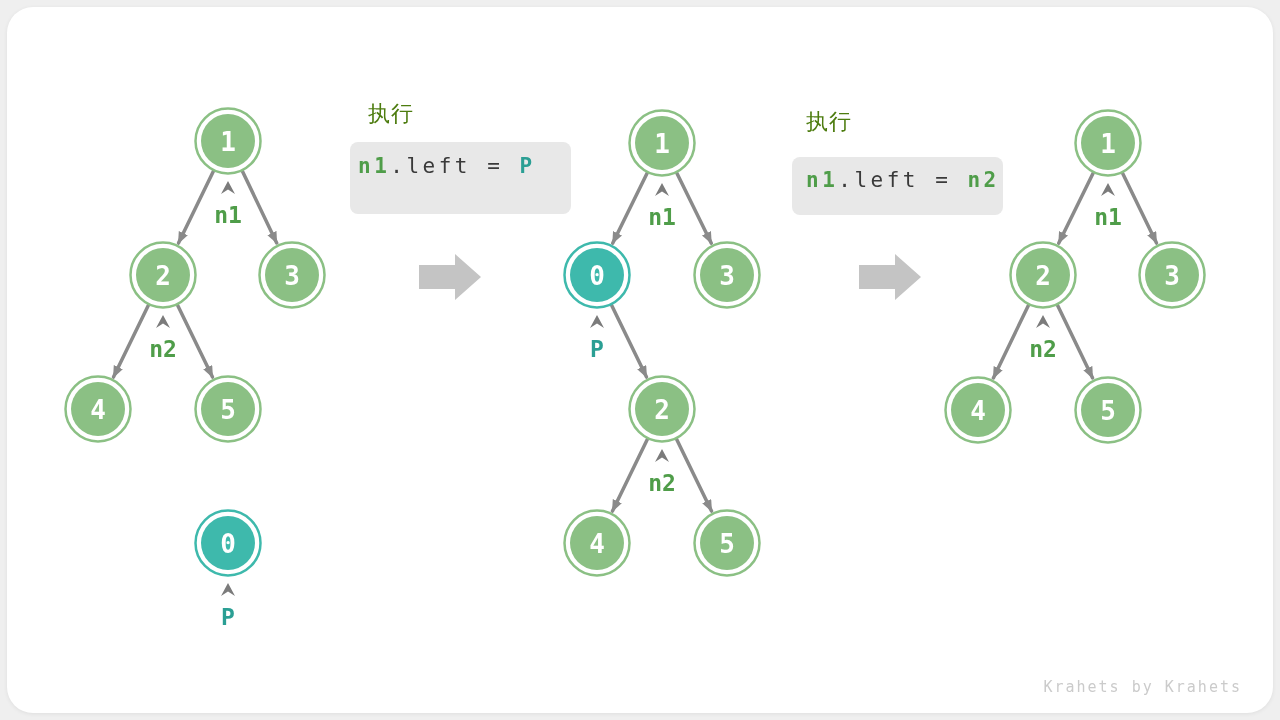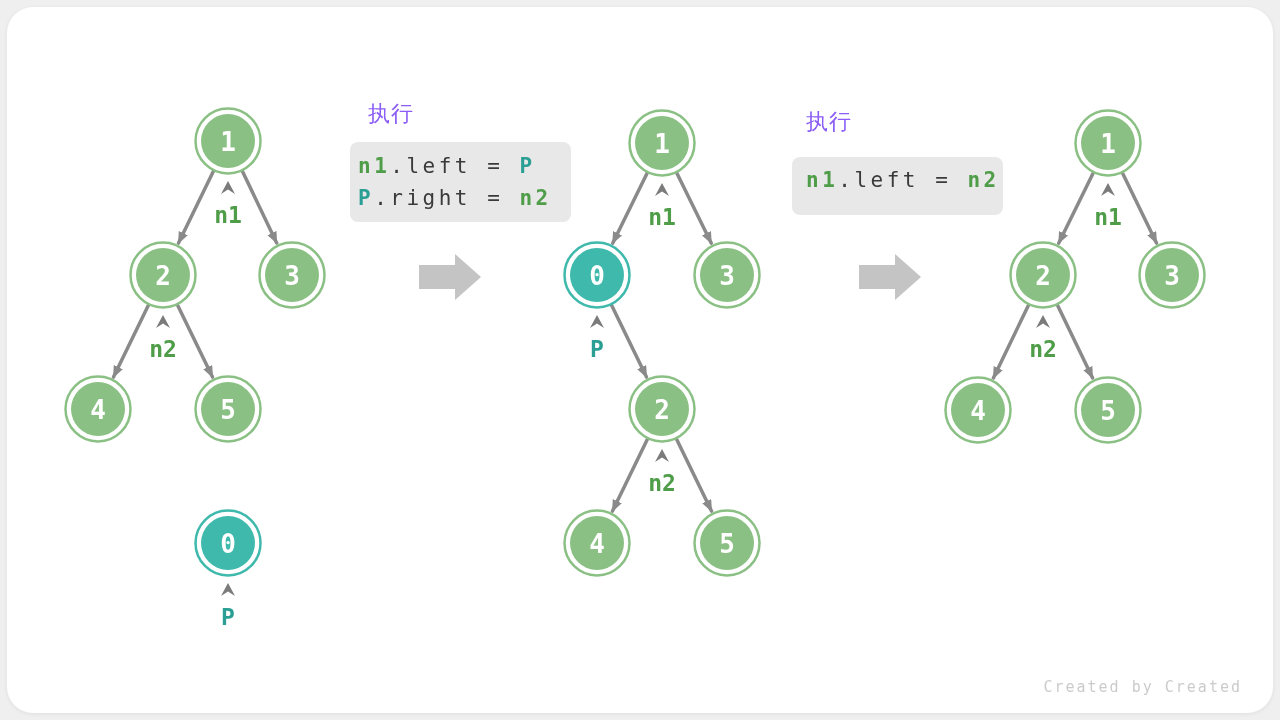--- a/index.html
+++ b/index.html
@@ -1,29 +1,29 @@
 <!DOCTYPE html>
 <html><head>
 <meta charset="utf-8">
 <style>
   html,body{margin:0;padding:0;width:1280px;height:720px;overflow:hidden;
     background:#efefef;font-family:"Liberation Sans",sans-serif;}
   .card{position:absolute;left:7px;top:7px;width:1266px;height:706px;
     background:#ffffff;border-radius:26px;box-shadow:0 1px 4px rgba(0,0,0,0.07);}
   svg#diagram{position:absolute;left:0;top:0;width:1280px;height:720px;}
-  .panel-title{position:absolute;font-size:22px;color:#8b5cf6;
+  .panel-title{position:absolute;font-size:22px;color:#4d7c0f;
     font-family:"Liberation Sans",sans-serif;letter-spacing:1px;}
   .code-box{position:absolute;background:#e8e8e8;border-radius:8px;
     font-family:"DejaVu Sans Mono",monospace;font-size:21px;letter-spacing:3.5px;
     color:#3a3a3a;white-space:pre;box-sizing:border-box;}
   .code-box .code-line{line-height:32px;height:32px;}
   .code-box .tok-plain{color:#3a3a3a;}
   .code-box .tok-green{color:#4f9d49;font-weight:bold;}
   .code-box .tok-teal{color:#2b9f94;font-weight:bold;}
-  #box-1{left:350px;top:142px;width:221px;height:80px;padding:8px 0 8px 8px;}
+  #box-1{left:350px;top:142px;width:221px;height:72px;padding:8px 0 8px 8px;}
   #box-2{left:792px;top:157px;width:211px;height:58px;padding:7px 0 7px 14px;}
   #title-1{left:368px;top:99px;}
   #title-2{left:806px;top:107px;}
   .watermark{position:absolute;right:38px;bottom:24px;color:#cbcbcb;
     font-family:"DejaVu Sans Mono",monospace;font-size:15px;letter-spacing:2px;}
 </style>
 </head>
 <body>
 
 <div class="card"></div>
@@ -154,18 +154,18 @@
         <g>
           <circle cx="1108" cy="410" r="32.5" fill="#ffffff" stroke="#8bc084" stroke-width="2.5"></circle>
           <circle cx="1108" cy="410" r="27" fill="#8bc084"></circle>
           <text x="1108" y="411" text-anchor="middle" dominant-baseline="central" fill="#ffffff" font-size="26" font-weight="bold" font-family="&quot;DejaVu Sans Mono&quot;, monospace">5</text>
         </g>
       </g>
     </g>
 </svg>
 
 <div class="panel-title" id="title-1">执行</div>
-<div class="code-box" id="box-1"><div class="code-line"><span class="tok-green">n1</span><span class="tok-plain">.left = </span><span class="tok-teal">P</span></div><div class="code-line"><span class="tok-teal">P</span><span class="tok-plain">.right = </span><span class="tok-green">n2</span></div></div>
+<div class="code-box" id="box-1"><div class="code-line"><span class="tok-green">n1</span><span class="tok-plain">.left = </span><span class="tok-teal">P</span></div></div>
 
 <div class="panel-title" id="title-2">执行</div>
 <div class="code-box" id="box-2"><div class="code-line"><span class="tok-green">n1</span><span class="tok-plain">.left = </span><span class="tok-green">n2</span></div></div>
 
-<div class="watermark">Created by Created</div>
+<div class="watermark">Krahets by Krahets</div>
 
 </body></html>

